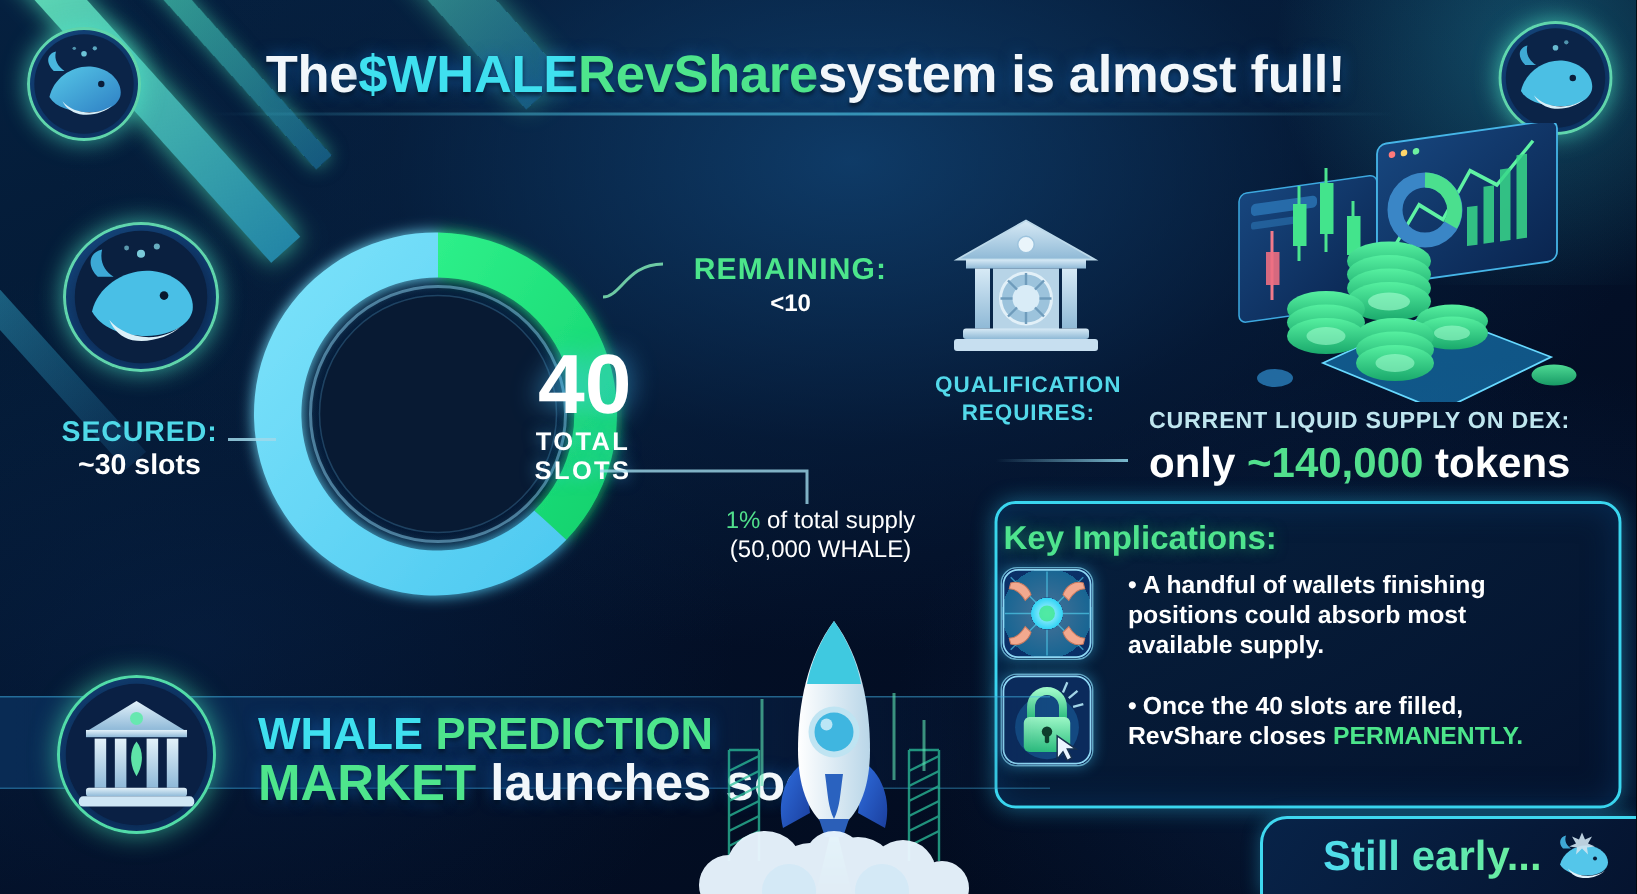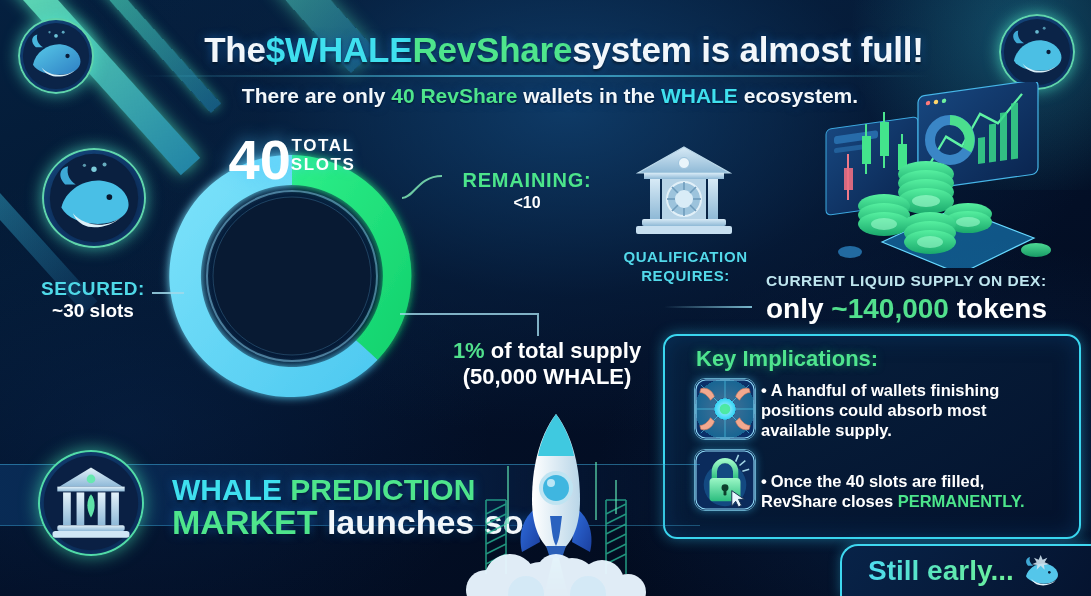--- a/index.html
+++ b/index.html
@@ -57,21 +57,21 @@
     position: absolute; border-radius: 50%;
     background: radial-gradient(circle at 38% 30%, #18406e 0%, #0c2246 60%, #081734 100%);
     border: 2px solid rgba(110,245,190,0.85);
     box-shadow: 0 0 16px rgba(80,235,200,0.7), inset 0 0 18px rgba(20,90,160,0.8);
     overflow: hidden;
   }
   .whale-badge svg { width: 100%; height: 100%; display: block; }
 
   
   .headline {
-    position: absolute; left: 130px; top: 22px; width: 868px; height: 56px;
+    position: absolute; left: 103px; top: 22px; width: 868px; height: 56px;
     display: flex; align-items: center; justify-content: center;
     font-size: 35px; font-weight: bold; letter-spacing: -0.2px;
     white-space: nowrap;
     text-align: center;
   }
   .headline span { text-shadow: 0 0 10px rgba(20,90,160,0.9), 0 2px 3px rgba(0,0,0,0.8); }
   .w { color: #f2f7fb; }
   .cy { color: #3fe0ef; }
   .gr { color: #4ee58c; }
   .subline {
@@ -82,21 +82,21 @@
   .hr-glow {
     position: absolute; left: 140px; top: 75px; width: 790px; height: 2px;
     background: linear-gradient(90deg, rgba(60,200,255,0) 0%, rgba(90,225,255,0.55) 40%, rgba(90,225,255,0.55) 60%, rgba(60,200,255,0) 100%);
   }
 
   
   #donut-wrap { position: absolute; left: 163px; top: 133px; width: 258px; height: 286px; }
   #donut-wrap svg { position: absolute; inset: 0; width: 100%; height: 100%; overflow: visible; }
   .donut-center {
     position: absolute; left: 0; top: 0; width: 258px; height: 286px;
-    display: flex; flex-direction: row; align-items: flex-start; justify-content: center;
+    display: flex; flex-direction: column; align-items: flex-end; justify-content: center;
     pointer-events: none;
   }
   .donut-num {
     font-size: 56px; font-weight: bold; color: #ffffff; line-height: 0.95;
     text-shadow: 0 0 18px rgba(80,200,255,0.7);
   }
   .donut-sub {
     font-size: 17px; font-weight: bold; color: #ffffff; letter-spacing: 1.6px;
     line-height: 1.12; text-align: center; margin-top: 3px;
     text-shadow: 0 0 10px rgba(80,200,255,0.6);
@@ -115,21 +115,21 @@
     background: #9fd8ea; opacity: .85;
   }
   .remaining {
     left: 432px; top: 168px; width: 190px; text-align: center;
     font-size: 20px; font-weight: bold; line-height: 1.25;
   }
   .remaining .lead { color: #4ce58b; letter-spacing: 0.8px; }
   .remaining .body { color: #ffffff; font-size: 16px; }
   .supply {
     left: 448px; top: 338px; width: 198px; text-align: center;
-    font-size: 22px; font-weight: bold; line-height: 1.2; color: #ffffff;
+    font-size: 16px; font-weight: normal; line-height: 1.2; color: #ffffff;
   }
   .supply .pct { color: #51e08c; }
 
   
   .vault-icon { position: absolute; left: 632px; top: 143px; width: 104px; height: 100px; }
   .qualification {
     position: absolute; left: 608px; top: 248px; width: 155px; text-align: center;
     font-size: 15px; font-weight: bold; color: #53d9ea; letter-spacing: 0.6px; line-height: 1.25;
   }
 
@@ -147,27 +147,27 @@
     position: absolute; left: 664px; top: 306px; width: 88px; height: 2px;
     background: linear-gradient(90deg, rgba(120,220,240,0) 0%, rgba(150,225,245,0.8) 100%);
   }
 
   
   #key-panel {
     position: absolute; left: 663px; top: 334px; width: 418px; height: 205px;
     border: 2px solid #3ad6ef; border-radius: 14px;
     background: linear-gradient(150deg, rgba(7,34,64,0.88), rgba(4,18,44,0.92));
     box-shadow: 0 0 14px rgba(50,200,240,0.42), inset 0 0 22px rgba(10,60,110,0.55);
-    padding: 10px 14px 10px 29px;
+    padding: 10px 14px 10px 2px;
   }
   .key-title {
     font-size: 22px; font-weight: bold; color: #4fe48e; margin: 0 0 6px 2px;
     text-shadow: 0 0 9px rgba(40,200,120,0.55);
   }
-  .key-row { display: flex; align-items: flex-end; gap: 5px; margin-bottom: 9px; }
+  .key-row { display: flex; align-items: center; gap: 23px; margin-bottom: 9px; }
   .key-tile {
     flex: 0 0 auto; width: 62px; height: 62px; border-radius: 11px;
     border: 1px solid rgba(130,215,245,0.75);
     box-shadow: 0 0 9px rgba(60,190,240,0.45);
     overflow: hidden;
   }
   .key-tile svg { width: 100%; height: 100%; display: block; }
   .key-text {
     font-size: 16.5px; font-weight: bold; color: #ffffff; line-height: 1.22;
     padding-top: 2px;
@@ -201,21 +201,21 @@
   
   .rocket-art { position: absolute; left: 448px; top: 404px; width: 216px; height: 192px; }
 
   
   #still-early {
     position: absolute; left: 840px; top: 544px; width: 251px; height: 52px;
     border-top: 2px solid #3fd8f0; border-left: 2px solid #3fd8f0;
     border-top-left-radius: 18px;
     background: linear-gradient(120deg, rgba(8,36,74,0.92), rgba(5,20,48,0.92));
     box-shadow: 0 0 12px rgba(50,200,240,0.35);
-    display: flex; align-items: center; gap: 8px; padding-left: 26px;
+    display: flex; align-items: center; gap: 8px; padding-left: 40px;
   }
   .se-text {
     font-size: 28px; font-weight: bold;
     background: linear-gradient(90deg, #4fdcf0 0%, #5ee8b2 55%, #6ef09a 100%);
     -webkit-background-clip: text; background-clip: text; color: transparent;
     text-shadow: none;
   }
   .se-whale { width: 40px; height: 40px; }
   .se-whale svg { width: 100%; height: 100%; display: block; }
 </style>
@@ -263,23 +263,20 @@
 
   <div class="hr-glow"></div>
   <div class="headline">
     <span class="w">The </span>
       <span class="cy">$WHALE</span>
       <span class="w"> </span>
       <span class="gr">RevShare</span>
       <span class="w"> system is almost full!</span>
   </div>
 
-  <div class="subline">
-    <span class="w">There are only </span><span class="gr">40 RevShare</span><span class="w"> wallets in the </span><span class="cy">WHALE</span><span class="w"> ecosystem.</span>
-  </div>
 
   <div class="whale-badge" style="left:42px; top:148px; width:104px; height:100px;">
     <svg viewBox="0 0 100 100">
       <circle cx="50" cy="50" r="46" fill="#0a2040"></circle>
       <path d="M16 60 C20 42 40 30 58 32 C76 34 86 46 86 57 C86 68 72 77 54 77 C36 77 22 71 16 60 Z" fill="#49bfe6"></path>
       <path d="M28 66 C40 80 64 82 78 70 C70 78 56 82 44 80 C36 78 31 73 28 66 Z" fill="#dcf0f8"></path>
       <path d="M20 36 C12 28 14 19 23 17 C21 26 25 32 31 36 Z" fill="#3da9d6"></path>
       <circle cx="66" cy="49" r="3" fill="#08182e"></circle>
       <circle cx="50" cy="20" r="2.8" fill="#8fe9f5" opacity=".85"></circle>
       <circle cx="61" cy="15" r="2.1" fill="#8fe9f5" opacity=".7"></circle>

